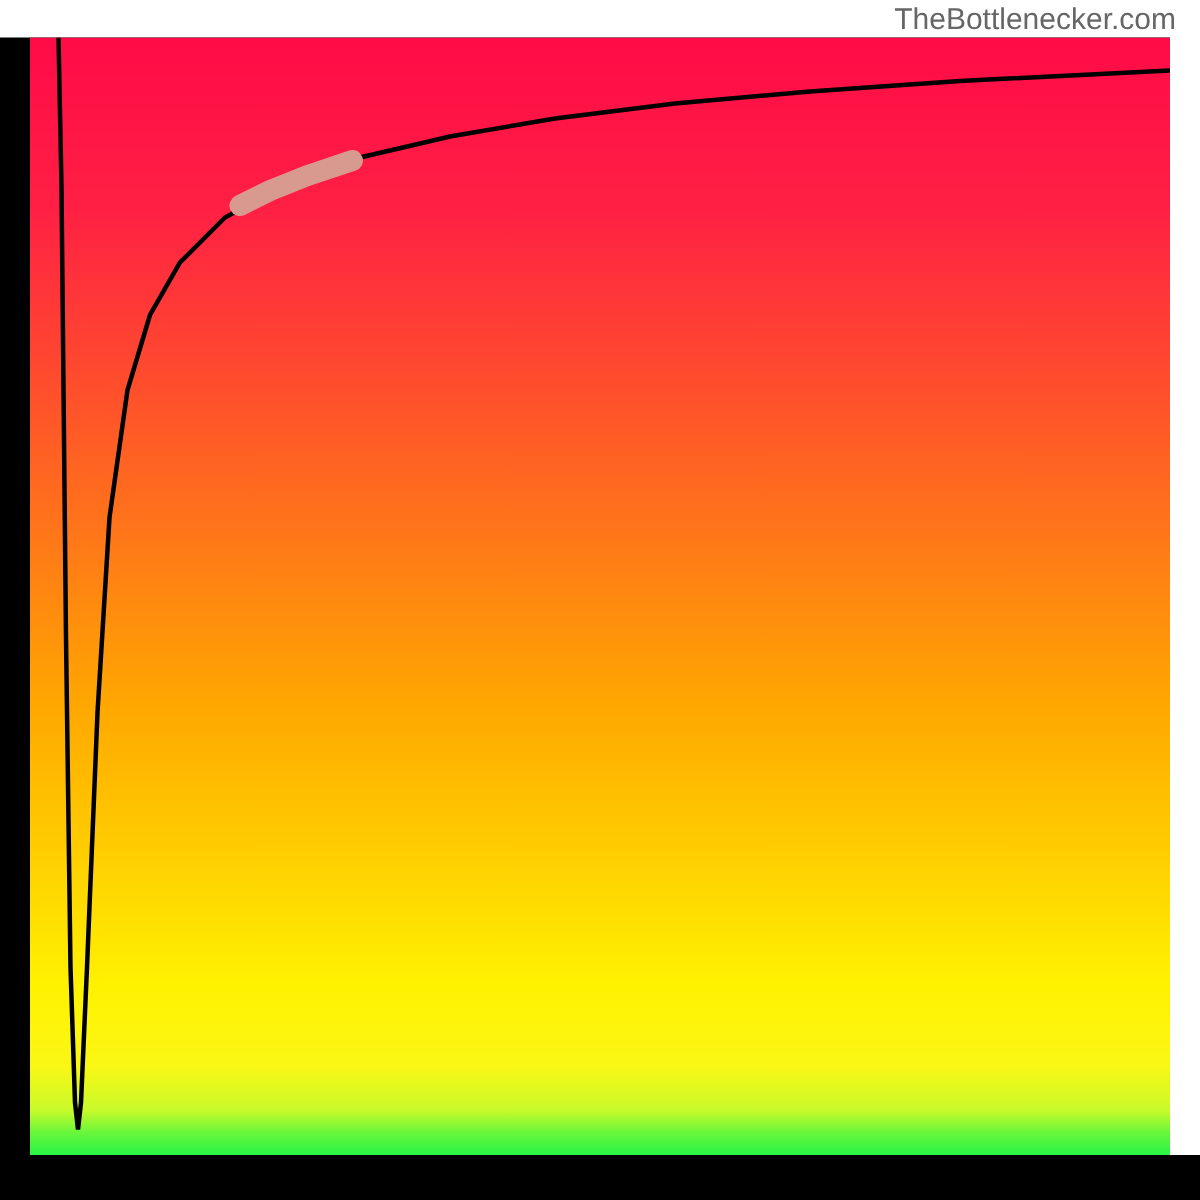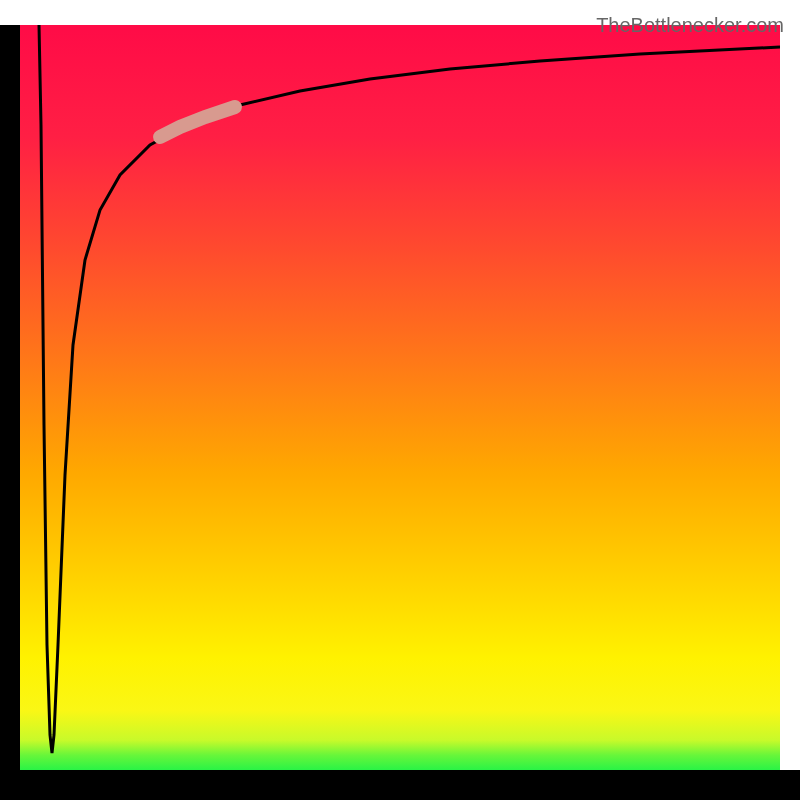--- a/index.html
+++ b/index.html
@@ -19,21 +19,21 @@
     .chart-container {
       position: absolute;
       top: 0;
       left: 0;
       width: 800px;
       height: 800px;
     }
     
     .watermark {
       position: absolute;
-      top: 14px;
+      top: 2px;
       right: 16px;
       font-size: 20px;
       color: #666666;
       font-family: Arial, sans-serif;
       z-index: 10;
       text-align: center;
     }
     
     .plot-area {
       position: absolute;

